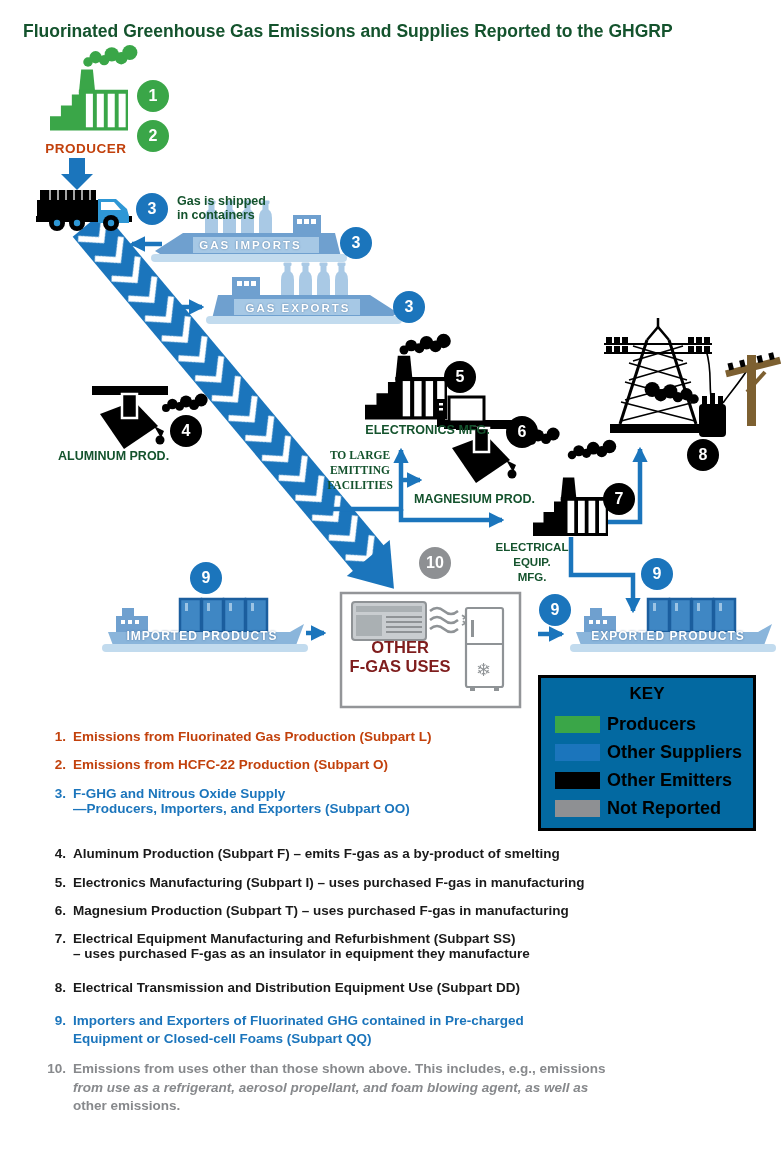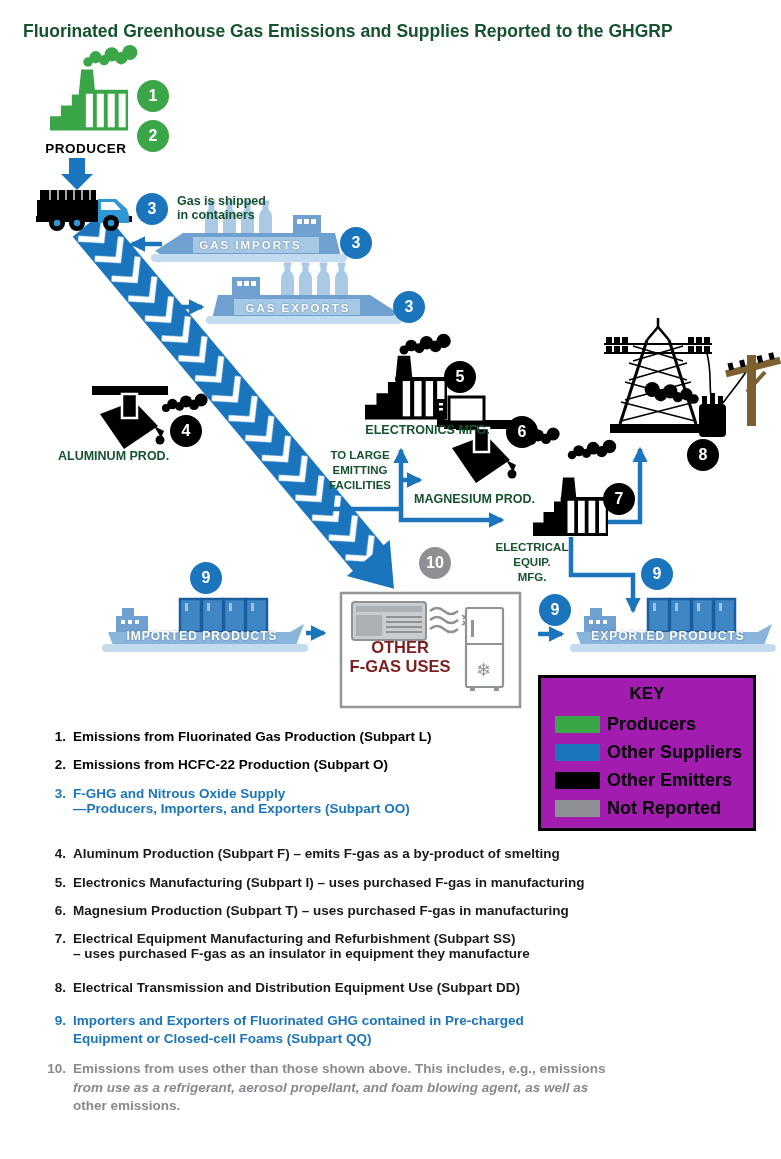--- a/index.html
+++ b/index.html
@@ -2,25 +2,25 @@
 <html><head>
 <meta charset="utf-8">
 <style>
   html,body{margin:0;padding:0;background:#fff;}
   .canvas{position:relative;width:781px;height:1159px;background:#fff;
           font-family:"Liberation Sans",sans-serif;overflow:hidden;}
   svg{position:absolute;left:0;top:0;}
   .lbl{position:absolute;font-weight:bold;color:#14532d;white-space:nowrap;line-height:1.12;}
   .c{text-align:center;}
   .w{color:#fff;text-shadow:0 0 2px rgba(20,60,110,.55);}
-  .tg{color:#000000;} .tb{color:#1b75bc;} .tk{color:#1a1a1a;} .ty{color:#87898c;}
+  .tg{color:#c2410c;} .tb{color:#1b75bc;} .tk{color:#1a1a1a;} .ty{color:#87898c;}
   .badge{position:absolute;width:32px;height:32px;border-radius:50%;color:#fff;
          font-weight:bold;font-size:16px;display:flex;align-items:center;justify-content:center;}
   .bg-g{background:#3aa648;} .bg-b{background:#1b75bc;} .bg-k{background:#000;} .bg-y{background:#8e9093;}
-  .keybox{position:absolute;left:538px;top:675px;width:212px;height:150px;border:3px solid #000;background:#a21caf;}
+  .keybox{position:absolute;left:538px;top:675px;width:212px;height:150px;border:3px solid #000;background:#0369a1;}
   .keybox .ktitle{position:absolute;left:0;top:6px;width:100%;text-align:center;font-weight:bold;font-size:17px;}
   .sw{position:absolute;left:14px;width:45px;height:17px;}
   .klbl{position:absolute;left:66px;font-weight:bold;font-size:18px;white-space:nowrap;}
   .note{position:absolute;left:24px;font-weight:bold;font-size:13.5px;width:750px;}
   .note .num{position:absolute;left:0;width:42px;text-align:right;}
   .note .txt{position:absolute;left:49px;width:700px;}
 </style>
 </head>
 <body>
 
@@ -253,21 +253,21 @@
 </svg>
 
 <div class="lbl" style="left:23px;top:22px;font-size:17.5px;">Fluorinated Greenhouse Gas Emissions and Supplies Reported to the GHGRP</div>
 
 <div class="lbl c tg" style="left:36px;top:141px;width:100px;font-size:13.5px;letter-spacing:0.5px;">PRODUCER</div>
 <div class="lbl" style="left:177px;top:194px;font-size:12.5px;"><span>Gas is shipped</span><br><span>in containers</span></div>
 <div class="lbl c w" style="left:178px;top:239px;width:145px;font-size:11.5px;letter-spacing:2px;">GAS IMPORTS</div>
 <div class="lbl c w" style="left:233px;top:302px;width:130px;font-size:11.5px;letter-spacing:2px;">GAS EXPORTS</div>
 <div class="lbl" style="left:58px;top:449px;font-size:12.5px;">ALUMINUM PROD.</div>
 <div class="lbl c" style="left:355px;top:423px;width:145px;font-size:12.5px;">ELECTRONICS MFG.</div>
-<div class="lbl c" style="left:310px;top:448px;width:100px;font-size:11.5px;line-height:15px;"><span>TO LARGE</span><br><span>EMITTING</span><br><span>FACILITIES</span></div>
+<div class="lbl c" style="left:310px;top:448px;width:100px;font-size:11.5px;line-height:15px;font-family:Liberation Serif, serif;"><span>TO LARGE</span><br><span>EMITTING</span><br><span>FACILITIES</span></div>
 <div class="lbl c" style="left:402px;top:492px;width:145px;font-size:12.5px;">MAGNESIUM PROD.</div>
 <div class="lbl c" style="left:482px;top:540px;width:100px;font-size:11.5px;line-height:15px;"><span>ELECTRICAL</span><br><span>EQUIP.</span><br><span>MFG.</span></div>
 <div class="lbl c w" style="left:112px;top:630px;width:180px;font-size:12px;letter-spacing:1px;">IMPORTED PRODUCTS</div>
 <div class="lbl c w" style="left:578px;top:630px;width:180px;font-size:12px;letter-spacing:1px;">EXPORTED PRODUCTS</div>
 <div class="lbl c" style="left:330px;top:638px;width:140px;font-size:16.5px;line-height:19px;color:#7f1d1d;"><span>OTHER</span><br><span>F-GAS USES</span></div>
 
 <div class="badge bg-g" style="left:137px;top:80px;">1</div>
 <div class="badge bg-g" style="left:137px;top:120px;">2</div>
 <div class="badge bg-b" style="left:136px;top:193px;">3</div>
 <div class="badge bg-b" style="left:340px;top:227px;">3</div>

